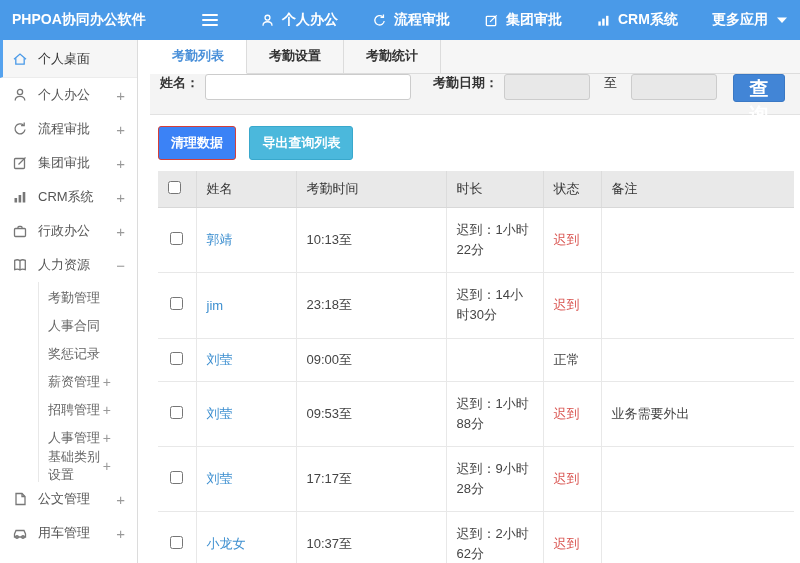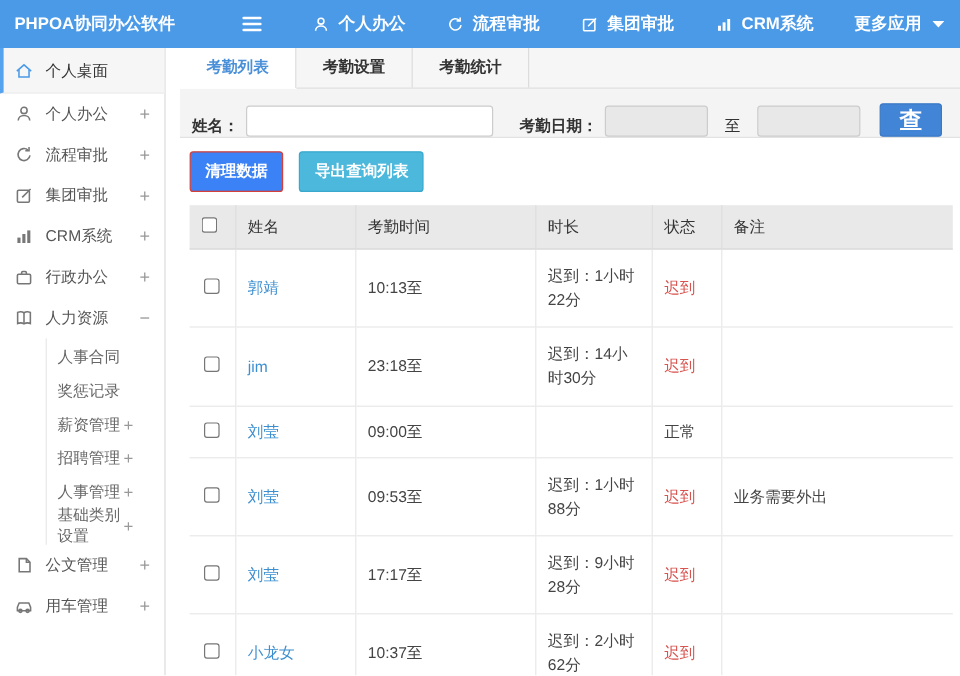--- a/index.html
+++ b/index.html
@@ -34,21 +34,21 @@
 
   
   .main{position:absolute;top:40px;left:150px;right:0;bottom:0;overflow:hidden;background:#fff;}
 
   .tabbar{display:flex;height:33px;background:#f6f6f6;border-bottom:1px solid #dcdcdc;}
   .tab{padding:0 22px;line-height:32px;font-size:13px;font-weight:bold;color:#333;
     border-right:1px solid #dcdcdc;cursor:pointer;}
   .tab.active{background:#fff;color:#4a90d9;margin-bottom:-1px;border-bottom:1px solid #fff;}
 
   .searchbar{height:40px;background:#f4f4f4;border-bottom:1px solid #e2e2e2;
-    display:flex;align-items:flex-end;padding:0 10px;font-size:13px;color:#333;}
+    display:flex;align-items:flex-start;padding:0 10px;font-size:13px;color:#333;}
   .searchbar label{font-weight:bold;}
   .input-name{width:192px;height:24px;border:1px solid #ccc;border-radius:3px;background:#fff;
     margin-left:6px;font-size:13px;padding:0 6px;box-sizing:content-box;}
   .lbl-date{margin-left:22px;}
   .input-date{width:72px;height:24px;border:1px solid #ccc;border-radius:3px;background:#e8e8e8;
     margin-left:6px;font-size:13px;padding:0 6px;}
   .to-label{margin:0 8px 0 14px;color:#333;}
   .btn-query{margin-left:16px;width:52px;height:28px;background:#4285d6;border:1px solid #3a78c4;
     border-radius:3px;color:#fff;font-size:19px;font-weight:bold;cursor:pointer;}
 
@@ -206,20 +206,24 @@
           <path d="M8 3.6C6.6 2.7 4.2 2.7 2.7 3.3v9.3c1.5-.6 3.9-.6 5.3.3 1.4-.9 3.8-.9 5.3-.3V3.3C11.8 2.7 9.4 2.7 8 3.6Z"></path>
             <path d="M8 3.6v9.3"></path>
         </svg>
       </span>
       <span class="slabel">人力资源</span>
       <span class="expand">−</span>
     </div>
 
     <div class="submenu">
       <div class="sub-item">
+        <span>考勤管理</span>
+        <span class="expand"></span>
+      </div>
+      <div class="sub-item">
         <span>人事合同</span>
         <span class="expand"></span>
       </div>
       <div class="sub-item">
         <span>奖惩记录</span>
         <span class="expand"></span>
       </div>
       <div class="sub-item">
         <span>薪资管理</span>
         <span class="expand">+</span>

